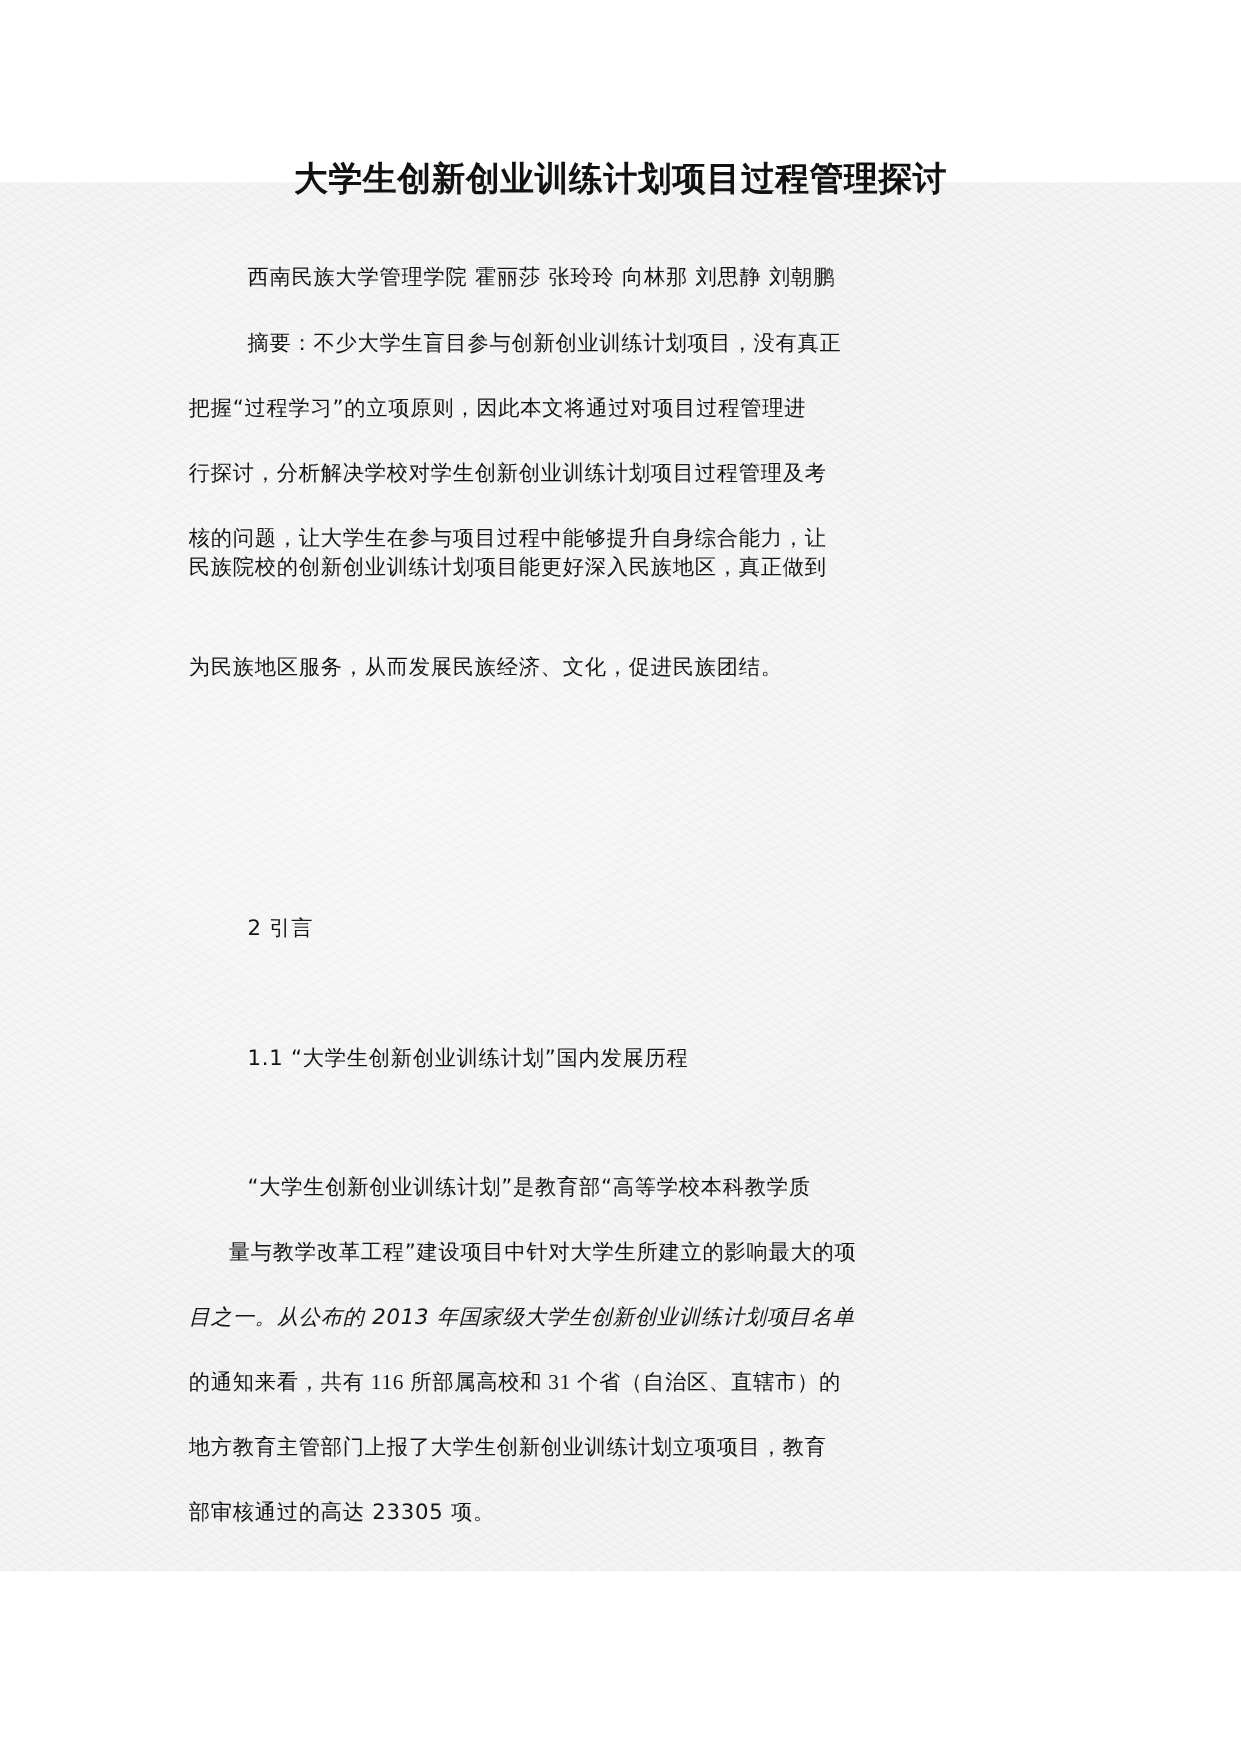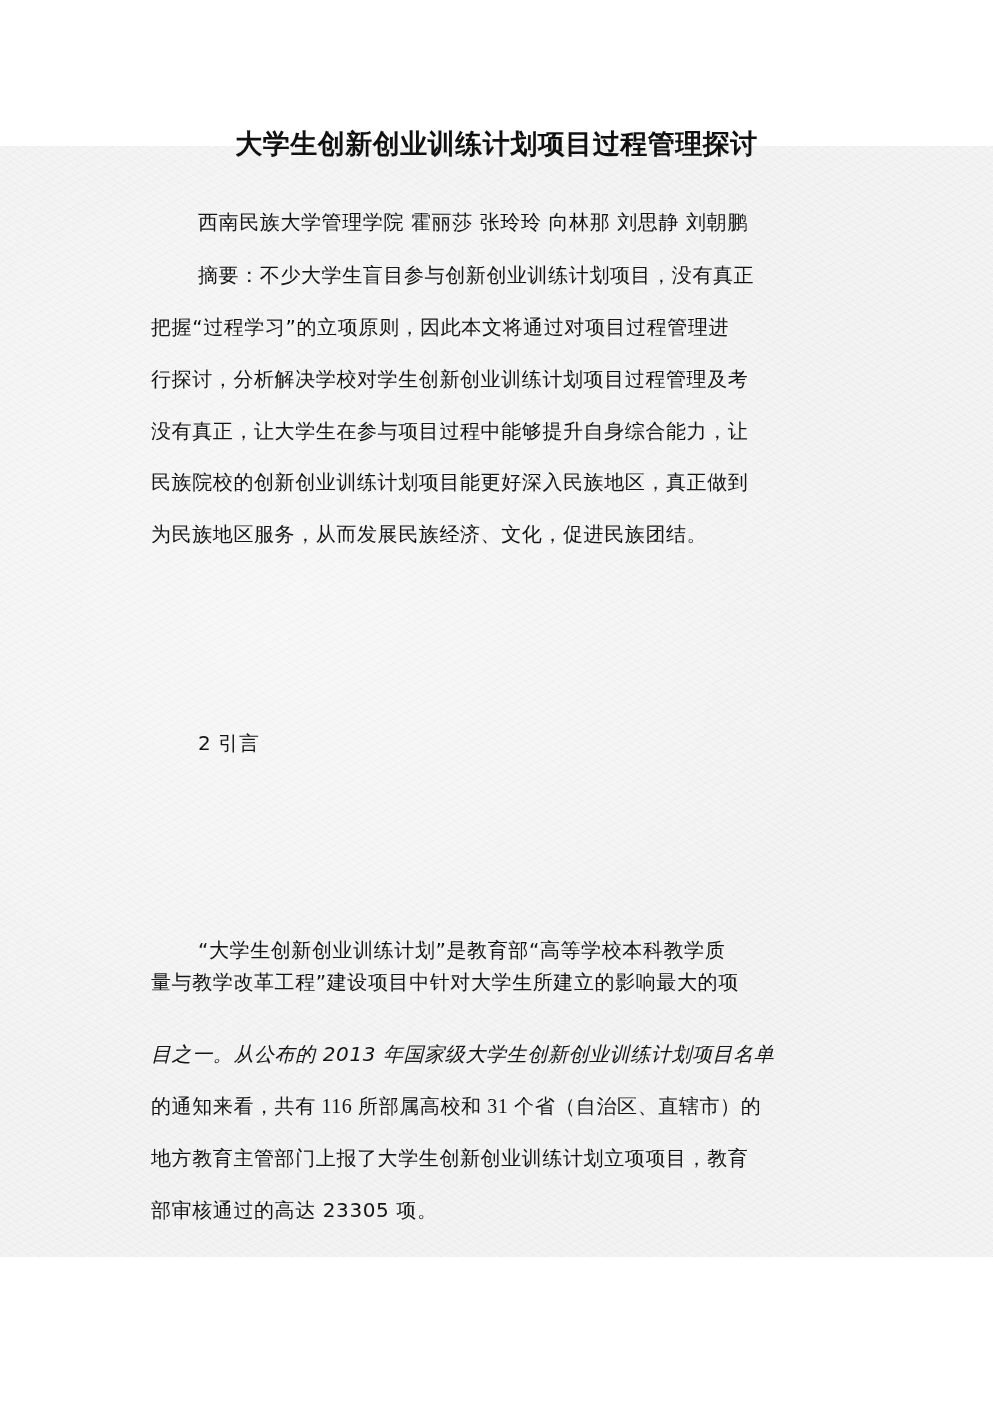--- a/index.html
+++ b/index.html
@@ -41,21 +41,21 @@
       top: 124px;
       text-align: center;
       font-size: 27px;
       line-height: 40px;
       font-weight: bold;
       letter-spacing: 0.5px;
       color: #111;
     }
     .line {
       position: absolute;
-      font-size: 20px;
+      font-size: 17px;
       line-height: 30px;
       white-space: nowrap;
       color: #141414;
       letter-spacing: 0.6px;
     }
     .l-indent { left: 198px; }
     .l-body { left: 151px; }
   </style>
 </head>
 <body>
@@ -64,30 +64,31 @@
 
 <div class="page">
   <div class="title">大学生创新创业训练计划项目过程管理探讨</div>
 
   <div class="line l-indent" style="top:207px;">西南民族大学管理学院  霍丽莎  张玲玲  向林那  刘思静  刘朝鹏</div>
 
   <div>
     <div class="line l-indent" style="top:260px;">摘要：不少大学生盲目参与创新创业训练计划项目，没有真正</div>
     <div class="line l-body" style="top:312px;">把握“过程学习”的立项原则，因此本文将通过对项目过程管理进</div>
     <div class="line l-body" style="top:364px;">行探讨，分析解决学校对学生创新创业训练计划项目过程管理及考</div>
-    <div class="line l-body" style="top:416px;">没有真正，让大学生在参与项目过程中能够提升自身综合能力，让</div>
-    <div class="line l-body" style="top:467px;">民族院校的创新创业训练计划项目能更好深入民族地区，真正做到</div>
+    <div class="line l-body" style="top:416px;">核的问题，让大学生在参与项目过程中能够提升自身综合能力，让</div>
+    <div class="line l-body" style="top:441px;font-family:Liberation Mono, monospace;">民族院校的创新创业训练计划项目能更好深入民族地区，真正做到</div>
     <div class="line l-body" style="top:519px;">为民族地区服务，从而发展民族经济、文化，促进民族团结。</div>
   </div>
 
 
   <div class="line l-indent" style="top:728px;">2 引言</div>
 
+  <div class="line l-indent" style="top:832px;">1.1 “大学生创新创业训练计划”国内发展历程</div>
 
   <div>
     <div class="line l-indent" style="top:935px;">“大学生创新创业训练计划”是教育部“高等学校本科教学质</div>
-    <div class="line l-body" style="top:967px;">量与教学改革工程”建设项目中针对大学生所建立的影响最大的项</div>
+    <div class="line l-body" style="top:987px;margin-left:32px;">量与教学改革工程”建设项目中针对大学生所建立的影响最大的项</div>
     <div class="line l-body" style="top:1039px;font-style:italic;">目之一。从公布的 2013 年国家级大学生创新创业训练计划项目名单</div>
     <div class="line l-body" style="top:1091px;font-family:Liberation Serif, serif;">的通知来看，共有 116 所部属高校和 31 个省（自治区、直辖市）的</div>
     <div class="line l-body" style="top:1143px;">地方教育主管部门上报了大学生创新创业训练计划立项项目，教育</div>
     <div class="line l-body" style="top:1195px;">部审核通过的高达 23305 项。</div>
   </div>
 </div>
 
 </body></html>

